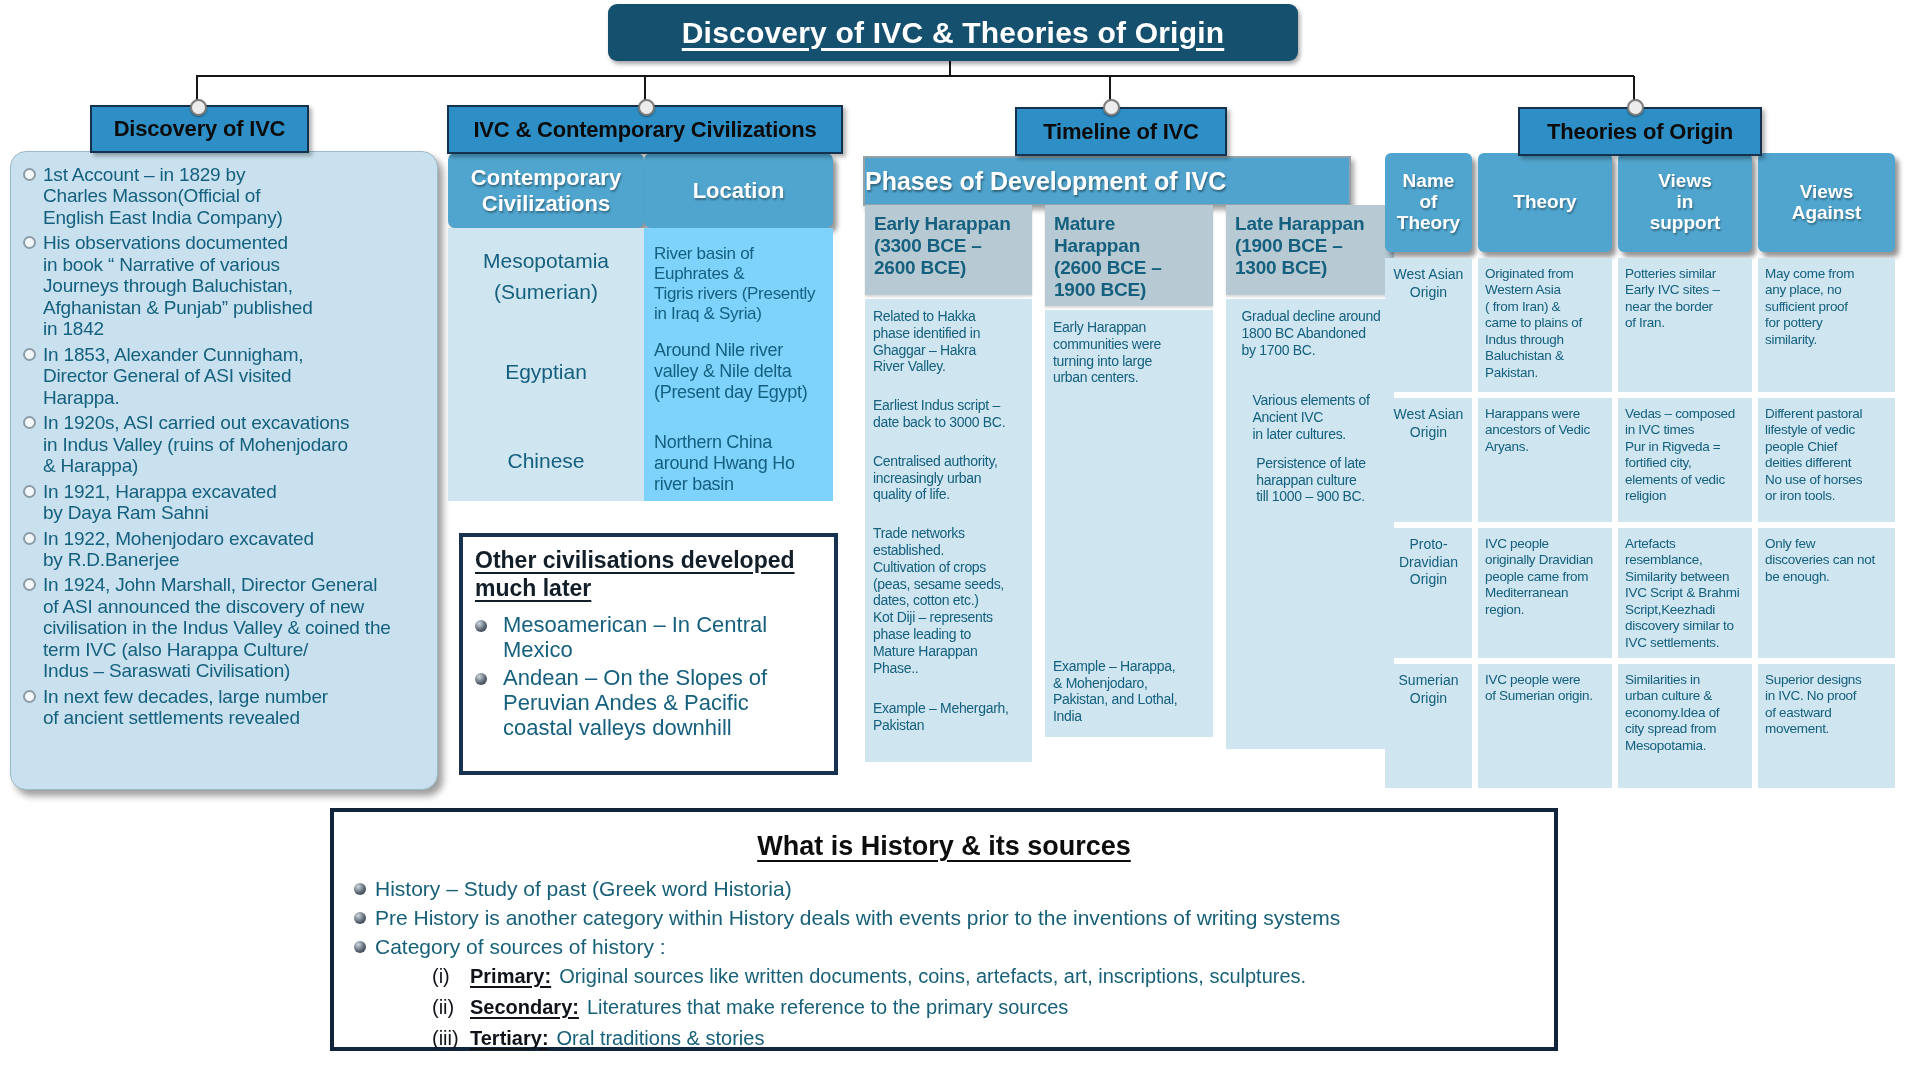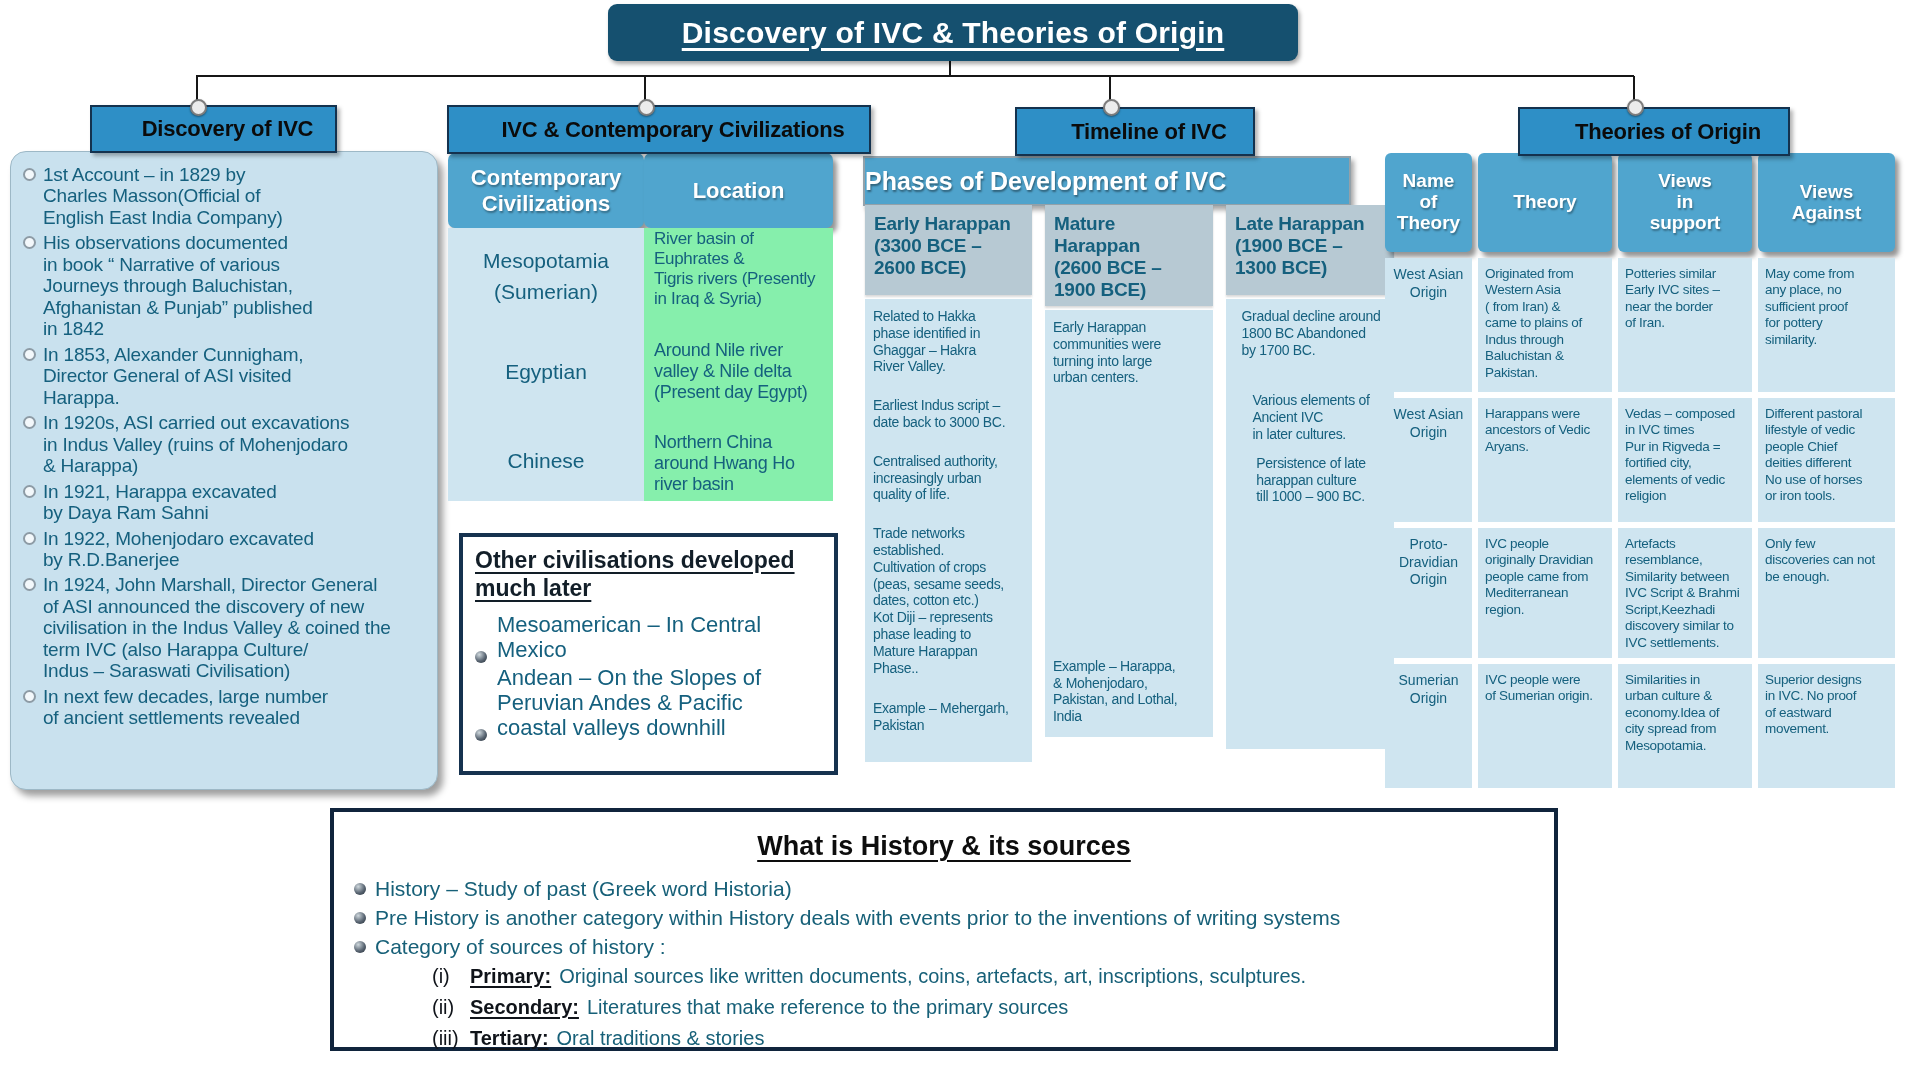--- a/index.html
+++ b/index.html
@@ -15,52 +15,52 @@
   
   .title-box{position:absolute;left:608px;top:4px;width:690px;height:57px;
     background:#15506f;border-radius:9px;display:flex;align-items:center;justify-content:center;
     box-shadow:2px 3px 4px rgba(0,0,0,.35);}
   .title-box span{color:#ffffff;font-size:30px;font-weight:bold;text-decoration:underline;
     text-underline-offset:5px;letter-spacing:.2px;}
 
   
   .sec-header{position:absolute;background:#2e8fc6;border:2px solid #14324e;
     display:flex;align-items:center;justify-content:center;z-index:4;
-    box-shadow:3px 3px 4px rgba(0,0,0,.3);padding-left:28px;}
+    box-shadow:3px 3px 4px rgba(0,0,0,.3);}
   .sec-header span{color:#0b0b0b;font-weight:bold;font-size:22px;letter-spacing:-.2px;}
 
   
   .disc-body{position:absolute;left:10px;top:151px;width:428px;height:639px;
     background:#c9e1ee;border:1px solid #9db8c6;border-radius:16px;
     box-shadow:5px 6px 7px rgba(0,0,0,.38);padding:12px 8px 8px 12px;box-sizing:border-box;}
   .disc-item{display:flex;gap:7px;margin-bottom:4px;}
   .o-bullet{flex:0 0 13px;width:13px;height:13px;border-radius:50%;
     border:2px solid #8d9ba5;background:#f3f8fb;margin-top:4px;box-sizing:border-box;}
   .disc-item .txt{color:#15607e;font-size:19px;line-height:1.13;letter-spacing:-.2px;}
 
   
   .cc-grid{position:absolute;left:448px;top:153px;display:grid;
     grid-template-columns:196px 189px;grid-template-rows:75px 96px 96px 81px;}
   .cc-head{background:#50a5ce;border-radius:7px;box-shadow:4px 5px 5px rgba(0,0,0,.42);
     display:flex;align-items:center;justify-content:center;text-align:center;
     color:#fff;font-weight:bold;font-size:22px;line-height:1.15;
     text-shadow:1px 2px 2px rgba(0,0,0,.35);}
   .cc-name{background:#cfe5f0;display:flex;align-items:center;justify-content:center;
     text-align:center;color:#15607e;font-size:21px;line-height:1.5;}
-  .cc-loc{background:#86efac;color:#15607e;font-size:16px;line-height:1.18;
-    letter-spacing:-.3px;padding:1px 6px 6px 10px;box-sizing:border-box;}
+  .cc-loc{background:#7dd3fc;color:#15607e;font-size:16px;line-height:1.18;
+    letter-spacing:-.3px;padding:16px 6px 6px 10px;box-sizing:border-box;}
 
   
   .other-box{position:absolute;left:459px;top:533px;width:379px;height:242px;
     background:#ffffff;border:4px solid #16324f;box-sizing:border-box;padding:10px 12px;}
   .other-title{color:#121e28;font-size:23px;font-weight:bold;text-decoration:underline;
     text-underline-offset:4px;line-height:1.2;margin-bottom:10px;}
   .sphere{flex:0 0 12px;width:12px;height:12px;border-radius:50%;margin-top:8px;
     background:radial-gradient(circle at 35% 30%, #cfd8dd, #5a6673 55%, #222b34);}
-  .other-item{display:flex;gap:10px;margin-bottom:2px;align-items:flex-end;}
+  .other-item{display:flex;gap:16px;margin-bottom:2px;}
   .other-item .txt{color:#15607e;font-size:22px;line-height:1.15;}
 
   
   .banner{position:absolute;left:863px;top:156px;width:488px;height:50px;
     background:#4fa3cc;border:2px solid #93a1a9;box-shadow:3px 4px 5px rgba(0,0,0,.35);
     display:flex;align-items:center;justify-content:flex-start;box-sizing:border-box;}
   .banner span{color:#fff;font-size:25px;font-weight:bold;text-shadow:1px 2px 2px rgba(0,0,0,.4);}
   .ph-wrap{position:absolute;left:865px;top:205px;display:flex;gap:13px;}
   .ph-col{display:flex;flex-direction:column;}
   .ph-head{background:#b7c9d3;color:#15607e;font-weight:bold;font-size:19px;line-height:1.15;

